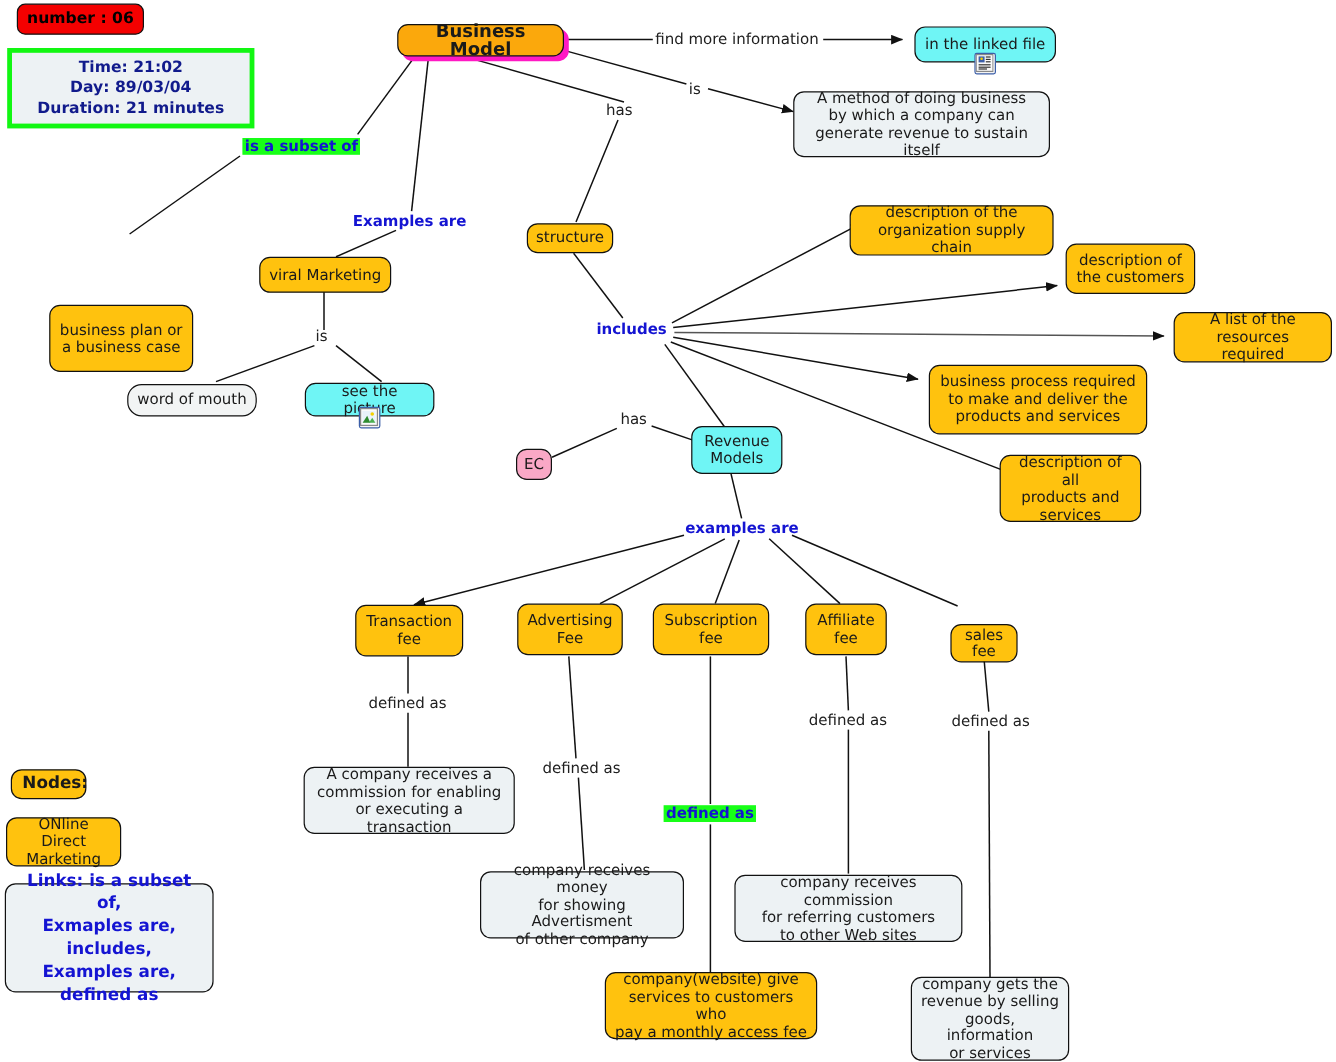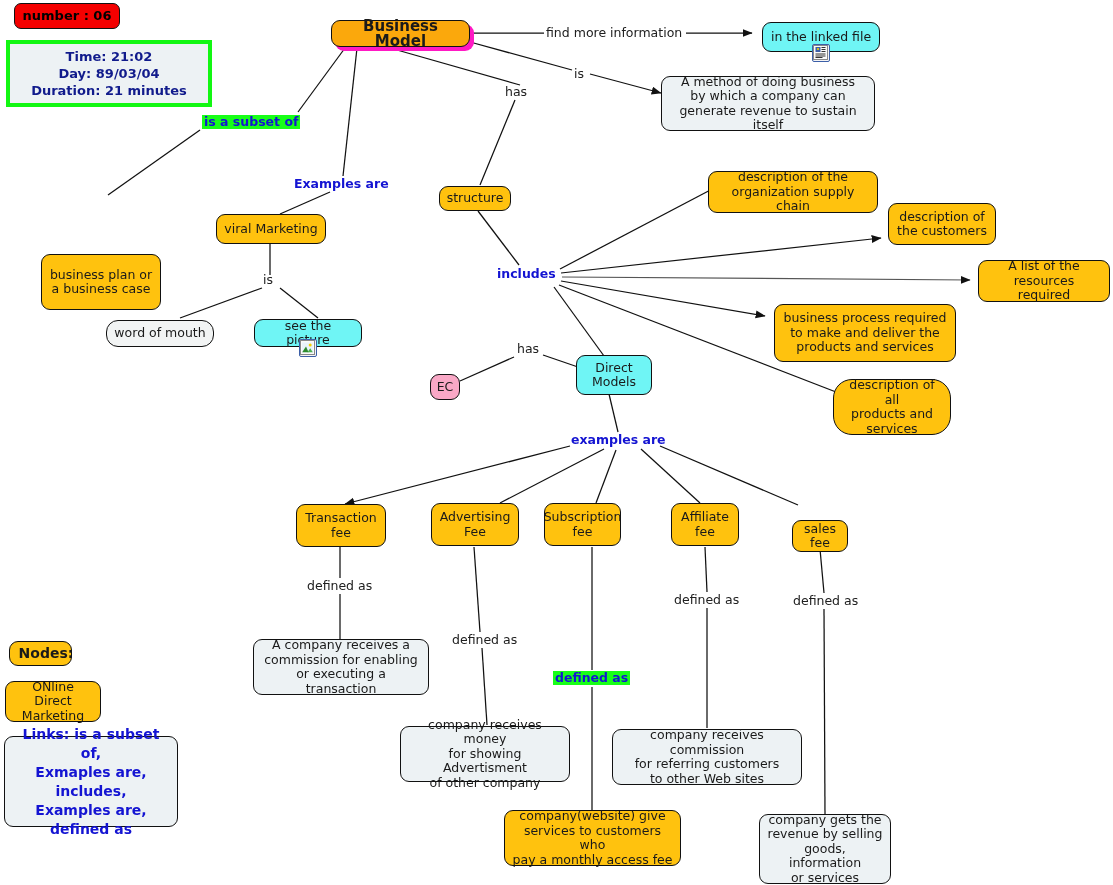--- a/index.html
+++ b/index.html
@@ -242,36 +242,36 @@
   <div class="node n-orange" style="left:888px; top:203px; width:108px; height:42px;">description of
 the customers</div>
 
   <div class="node n-orange" style="left:978px; top:260px; width:132px; height:42px;">A list of the
 resources required</div>
 
   <div class="node n-orange" style="left:774px; top:304px; width:182px; height:58px;">business process required
 to make and deliver the
 products and services</div>
 
-  <div class="node n-orange" style="left:833px; top:379px; width:118px; height:56px;border-radius:19px;">description of all
+  <div class="node n-orange" style="left:833px; top:379px; width:118px; height:56px;">description of all
 products and
 services</div>
 
   <div class="node n-pink" style="left:430px; top:374px; width:30px; height:26px;">EC</div>
 
-  <div class="node n-cyan" style="left:576px; top:355px; width:76px; height:40px;">Direct
+  <div class="node n-cyan" style="left:576px; top:355px; width:76px; height:40px;">Revenue
 Models</div>
 
   <div class="node n-orange" style="left:296px; top:504px; width:90px; height:43px;">Transaction
 fee</div>
 
   <div class="node n-orange" style="left:431px; top:503px; width:88px; height:43px;">Advertising
 Fee</div>
 
-  <div class="node n-orange" style="left:544px; top:503px; width:77px; height:43px;text-align:center;">Subscription
+  <div class="node n-orange" style="left:544px; top:503px; width:97px; height:43px;text-align:center;">Subscription
 fee</div>
 
   <div class="node n-orange" style="left:671px; top:503px; width:68px; height:43px;">Affiliate
 fee</div>
 
   <div class="node n-orange" style="left:792px; top:520px; width:56px; height:32px;">sales
 fee</div>
 
   <div class="node n-grey" style="left:253px; top:639px; width:176px; height:56px;">A company receives a
 commission for enabling

